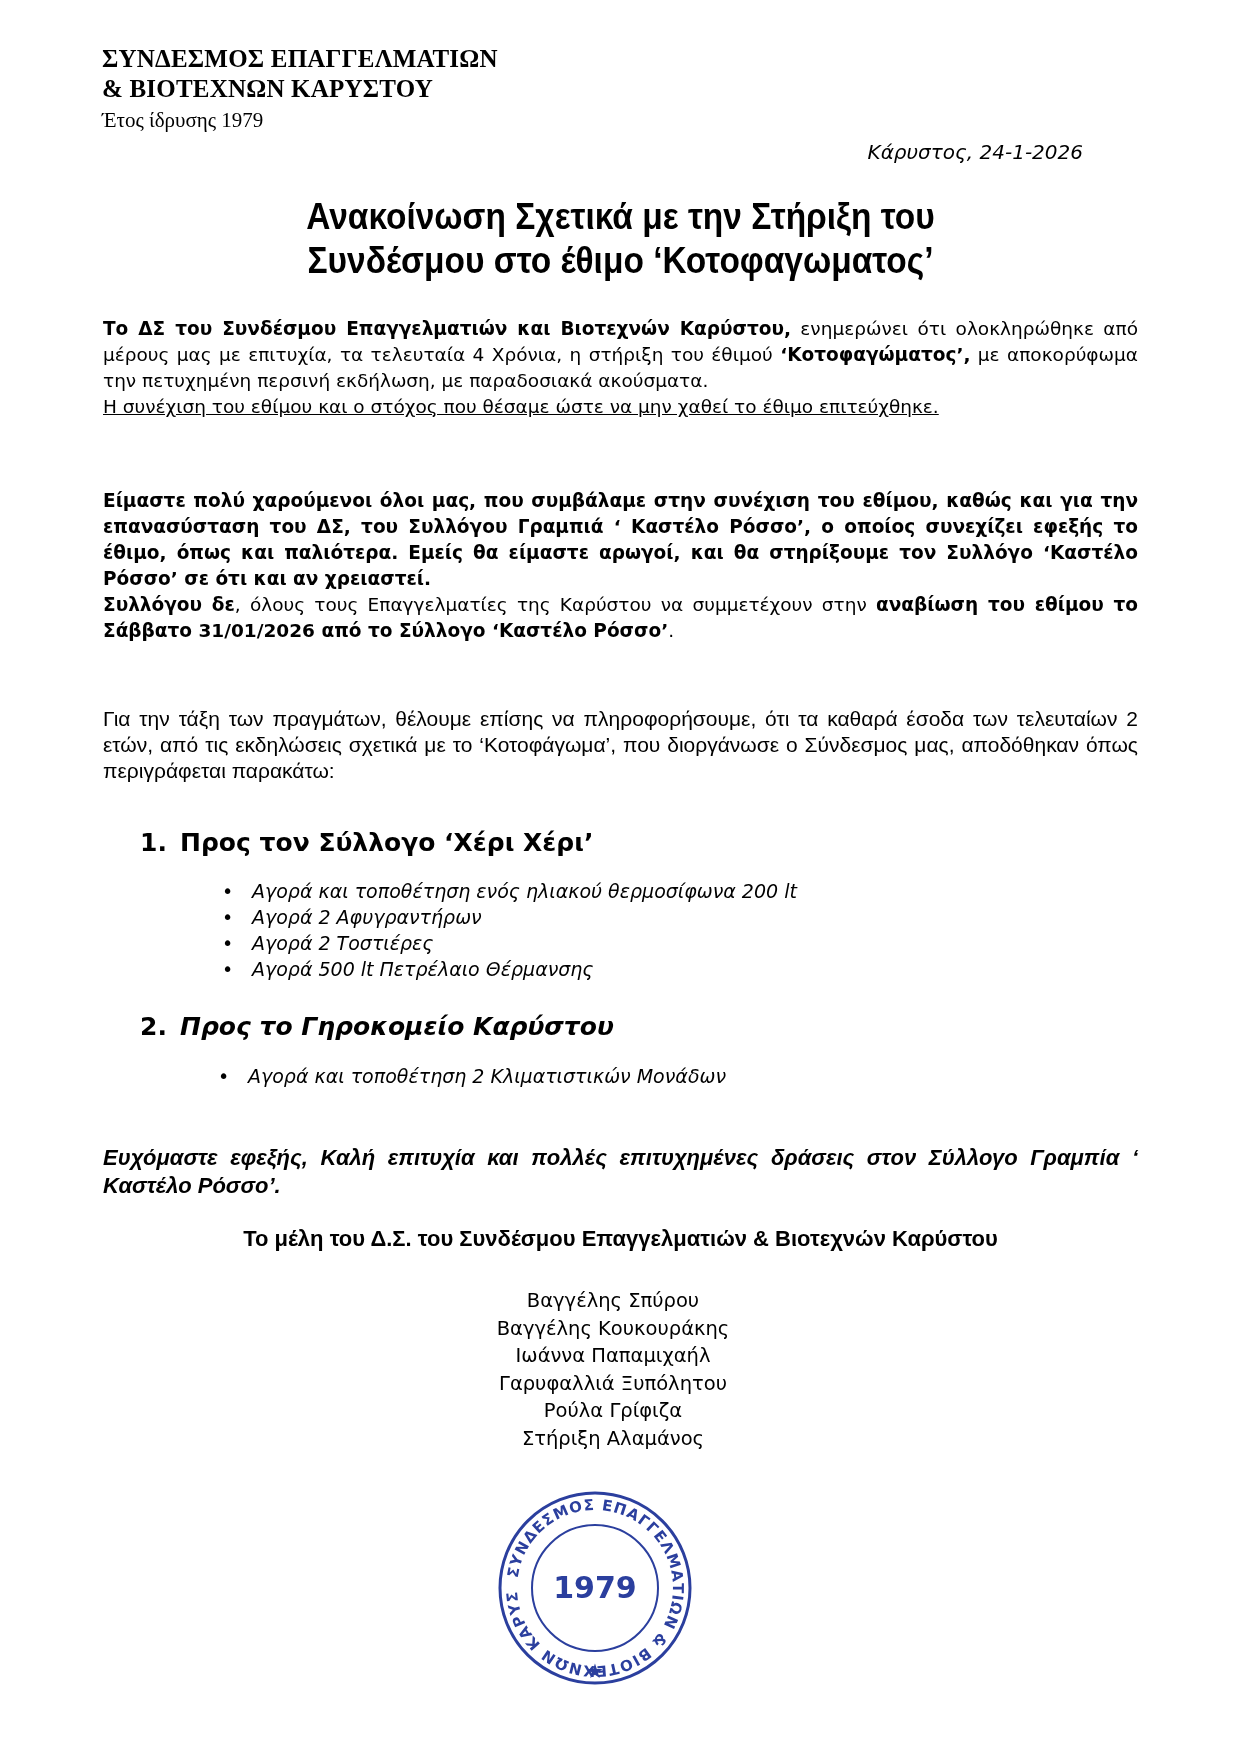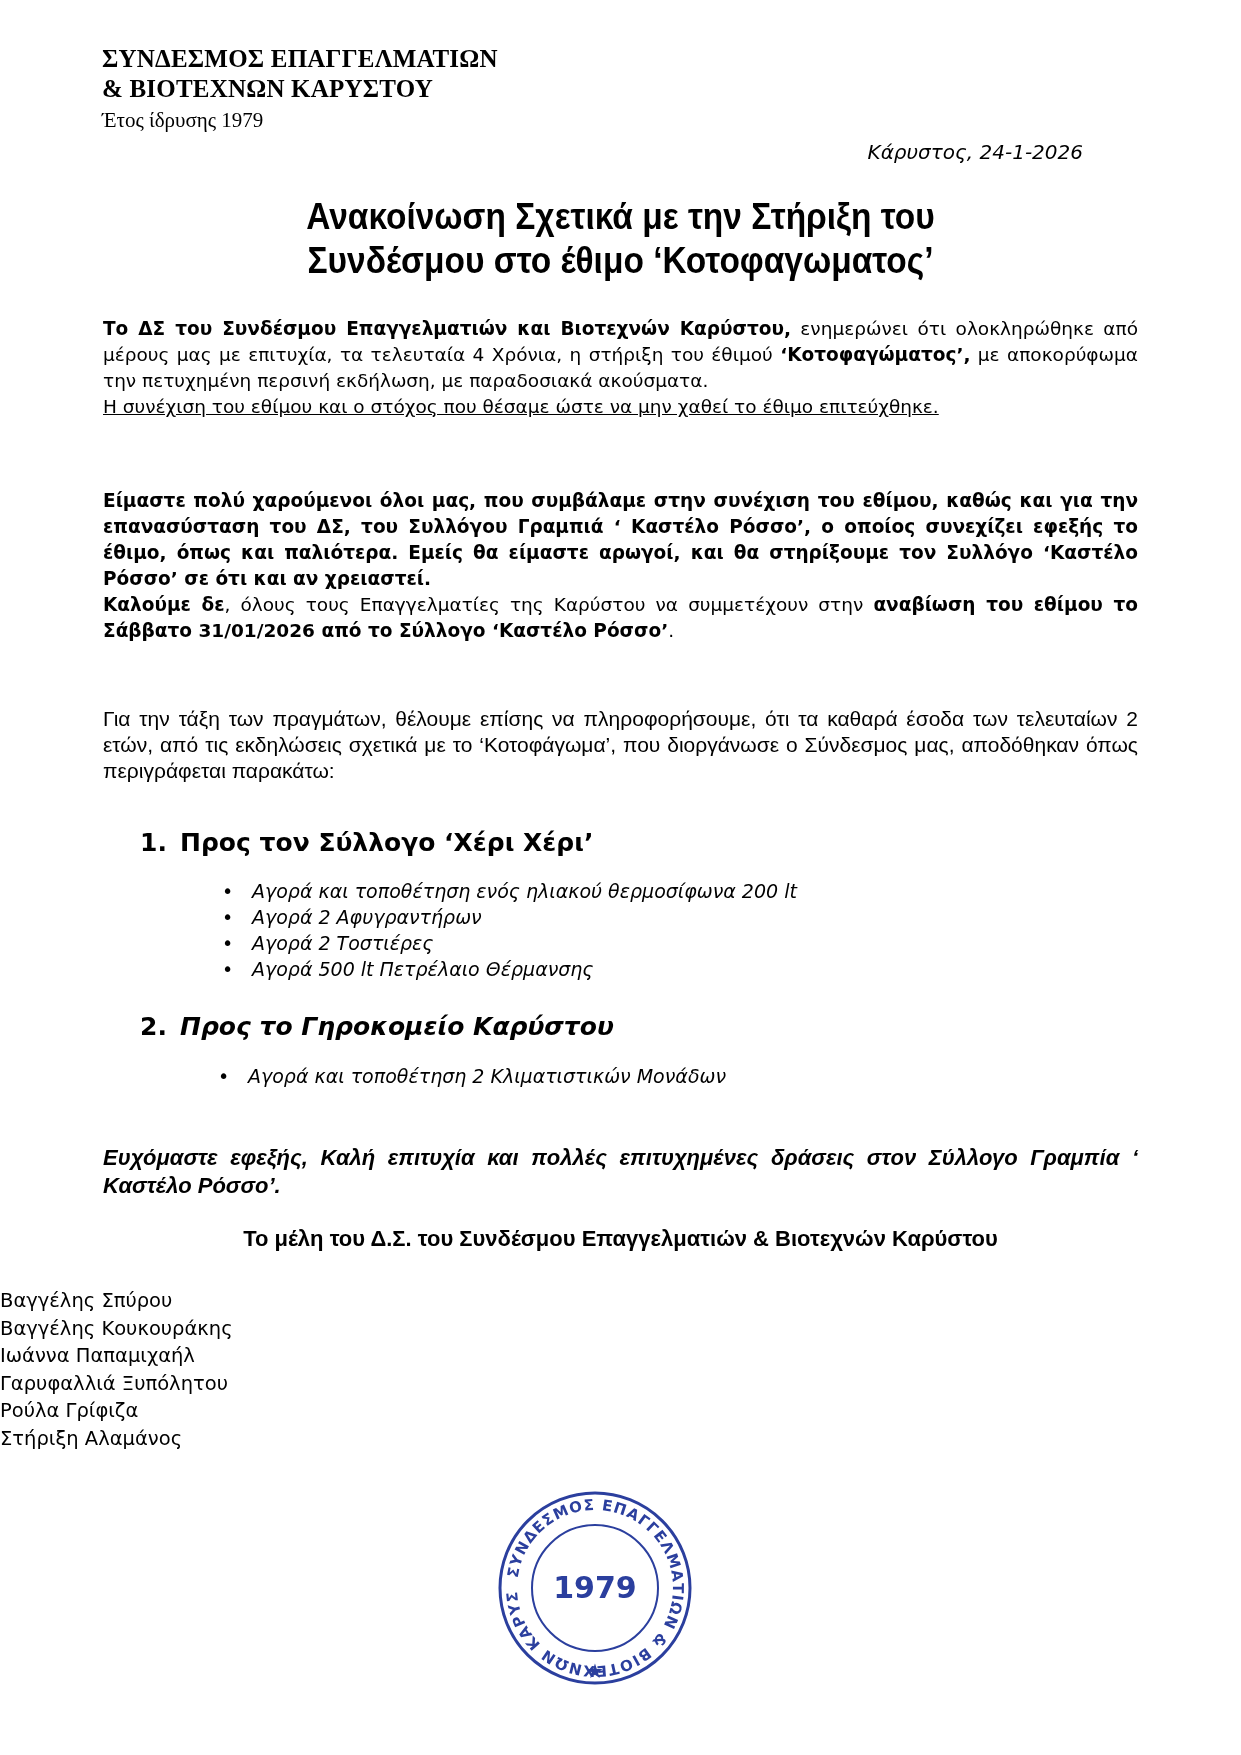--- a/index.html
+++ b/index.html
@@ -23,21 +23,21 @@
     .lh2 { top: 1012px; }
     .list-head .num { display: inline-block; width: 40px; }
     .bullets { position: absolute; left: 220px; margin: 0; padding: 0; list-style: none; font-family: "DejaVu Sans", sans-serif; font-style: italic; font-size: 19px; line-height: 26px; }
     .bl1 { top: 878px; }
     .bl2 { top: 1063px; left: 216px; }
     .bullets li { position: relative; padding-left: 32px; }
     .bullets li .dot { position: absolute; left: 2px; top: 0; font-style: normal; }
     .closing { position: absolute; left: 103px; width: 1035px; top: 1128px; font-family: "Liberation Sans", sans-serif; font-weight: bold; font-style: italic; font-size: 22px; line-height: 28px; text-align: justify; margin-top: 16px; }
     .signoff { position: absolute; left: 0; width: 1241px; top: 1226px; text-align: center; font-family: "Liberation Sans", sans-serif; font-weight: bold; font-size: 22px; }
     .board { position: absolute; left: 0; width: 1241px; top: 1248px; text-align: center; font-family: "Liberation Sans", sans-serif; font-weight: bold; font-size: 22px; }
-    .members { position: absolute; left: 0; width: 1226px; top: 1287px; font-family: "DejaVu Sans", sans-serif; font-size: 19.5px; line-height: 27.5px; }
+    .members { position: absolute; left: 0; width: 1226px; top: 1287px; text-align: center; font-family: "DejaVu Sans", sans-serif; font-size: 19.5px; line-height: 27.5px; }
     .stamp { position: absolute; left: 490px; top: 1488px; width: 210px; height: 200px; }
   </style>
 </head>
 <body>
 
 <div class="page">
 
   <div class="org">
     <div class="l1">ΣΥΝΔΕΣΜΟΣ ΕΠΑΓΓΕΛΜΑΤΙΩΝ</div>
     <div class="l2">&amp; ΒΙΟΤΕΧΝΩΝ ΚΑΡΥΣΤΟΥ</div>
@@ -51,21 +51,21 @@
     <div>Συνδέσμου στο έθιμο ‘Κοτοφαγωματος’</div>
   </div>
 
   <div class="body p1">
     <span class="b">Το ΔΣ του Συνδέσμου Επαγγελματιών και Βιοτεχνών Καρύστου,</span><span> ενημερώνει ότι ολοκληρώθηκε από μέρους μας με επιτυχία, τα τελευταία 4 Χρόνια, η στήριξη του έθιμού </span><span class="b">‘Κοτοφαγώματος’,</span><span> με αποκορύφωμα την πετυχημένη περσινή εκδήλωση, με παραδοσιακά ακούσματα.</span>
     <div class="u" style="text-align:left">Η συνέχιση του εθίμου και ο στόχος που θέσαμε ώστε να μην χαθεί το έθιμο επιτεύχθηκε.</div>
   </div>
 
   <div class="body p2">
     <div class="b">Είμαστε πολύ χαρούμενοι όλοι μας, που συμβάλαμε στην συνέχιση του εθίμου, καθώς και για την επανασύσταση του ΔΣ, του Συλλόγου Γραμπιά ‘ Καστέλο Ρόσσο’, ο οποίος συνεχίζει εφεξής το έθιμο, όπως και παλιότερα. Εμείς θα είμαστε αρωγοί, και θα στηρίξουμε τον Συλλόγο ‘Καστέλο Ρόσσο’ σε ότι και αν χρειαστεί.</div>
-    <div><span class="b">Καλούμε δε</span><span>, όλους τους Επαγγελματίες της Καρύστου να συμμετέχουν στην </span><span class="b">αναβίωση του εθίμου το Σάββατο 31/01/2026 από το Σύλλογο ‘Καστέλο Ρόσσο’</span><span>.</span></div>
+    <div><span class="b">Συλλόγου δε</span><span>, όλους τους Επαγγελματίες της Καρύστου να συμμετέχουν στην </span><span class="b">αναβίωση του εθίμου το Σάββατο 31/01/2026 από το Σύλλογο ‘Καστέλο Ρόσσο’</span><span>.</span></div>
   </div>
 
   <div class="body p3">Για  την τάξη των πραγμάτων, θέλουμε επίσης να πληροφορήσουμε, ότι τα καθαρά έσοδα των τελευταίων 2 ετών, από τις εκδηλώσεις σχετικά με το ‘Κοτοφάγωμα’, που διοργάνωσε ο Σύνδεσμος μας, αποδόθηκαν όπως περιγράφεται παρακάτω:</div>
 
   <div class="list-head lh1">
     <span class="num">1.</span><span>Προς τον Σύλλογο ‘Χέρι Χέρι’</span>
   </div>
   <ul class="bullets bl1">
     <li><span class="dot">•</span><span>Αγορά και τοποθέτηση ενός ηλιακού θερμοσίφωνα 200 lt</span></li>
     <li><span class="dot">•</span><span>Αγορά 2 Αφυγραντήρων</span></li>

